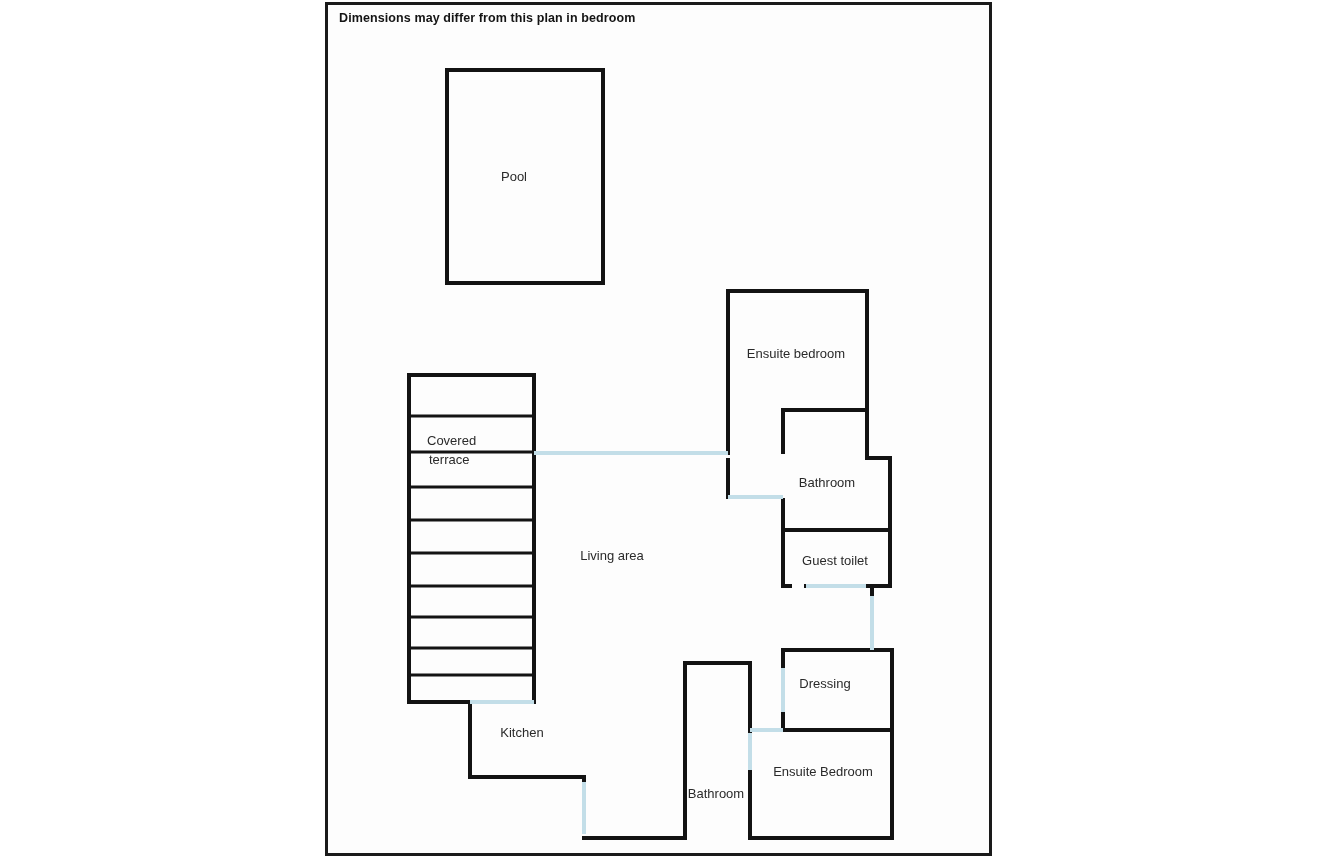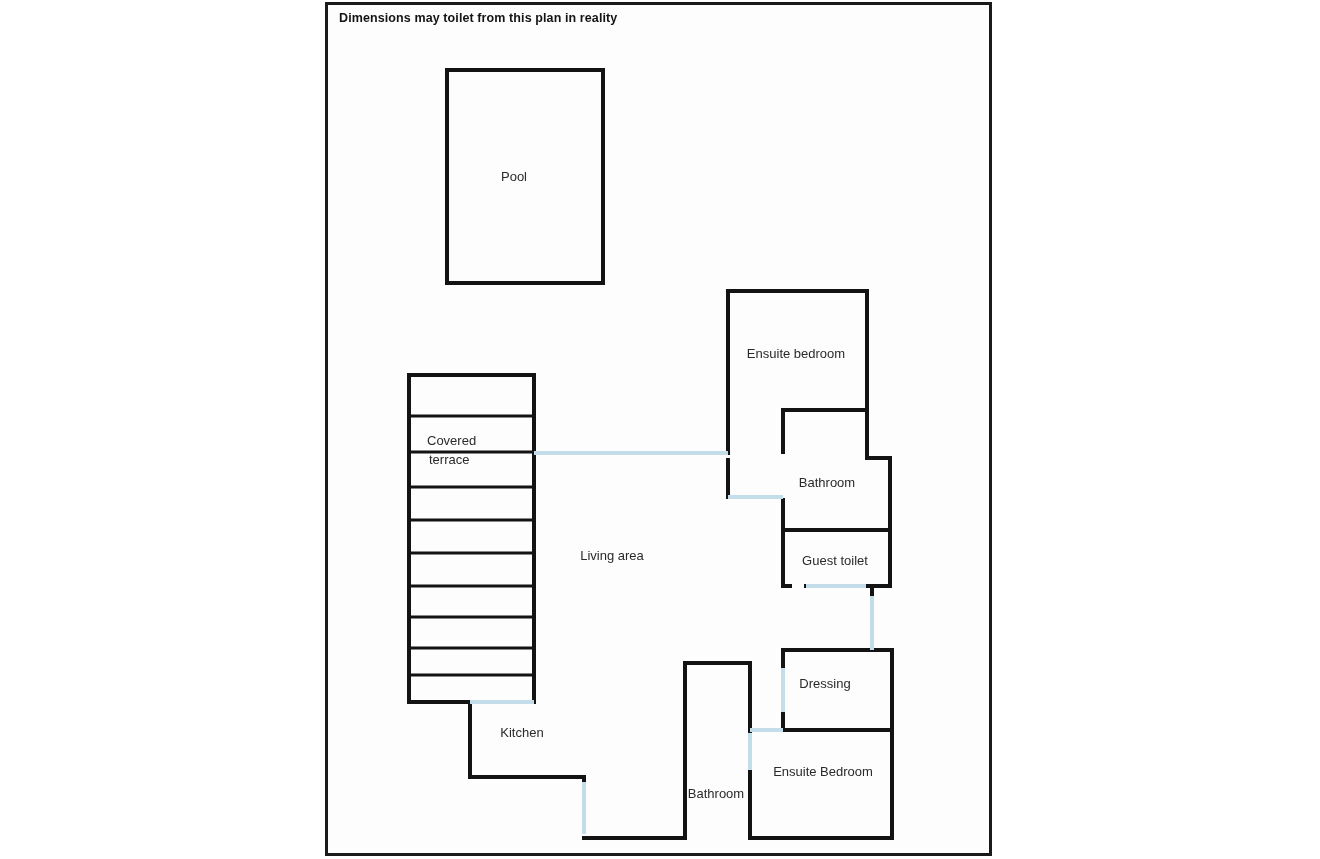--- a/index.html
+++ b/index.html
@@ -79,21 +79,21 @@
     dominant-baseline: middle;
   }
 </style>
 </head>
 <body>
 
 <div id="page">
 
   <div id="plan-frame"></div>
 
-  <div id="disclaimer-note">Dimensions may toilet from this plan in reality</div>
+  <div id="disclaimer-note">Dimensions may differ from this plan in bedroom</div>
 
   <svg id="plan-svg" viewBox="0 0 1320 859">
 
     <g>
       <rect class="wall" x="447" y="70" width="156" height="213"></rect>
       <text class="room-label" x="514" y="178">Pool</text>
     </g>
 
     <g>
       <rect class="wall" x="409" y="375" width="125" height="327"></rect>

